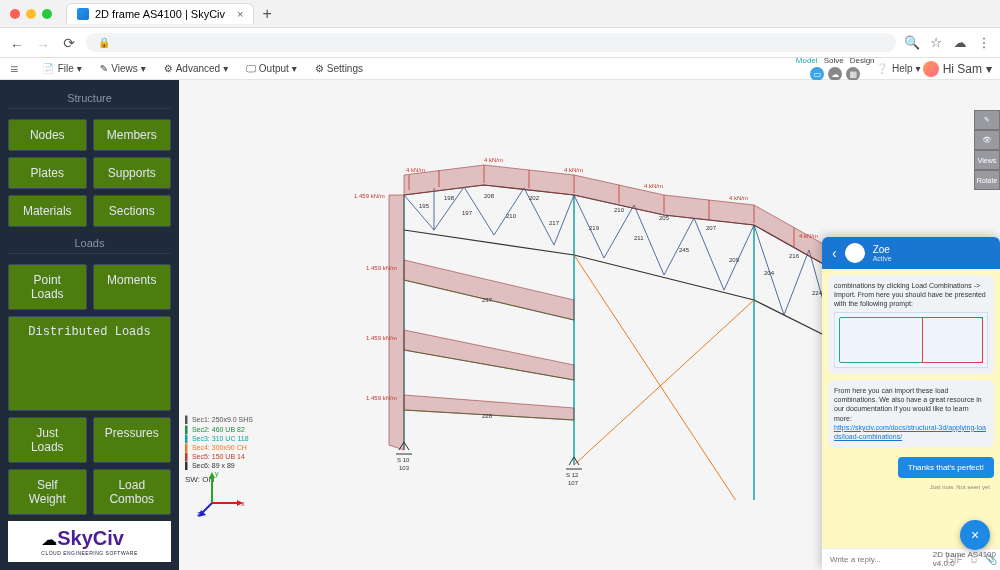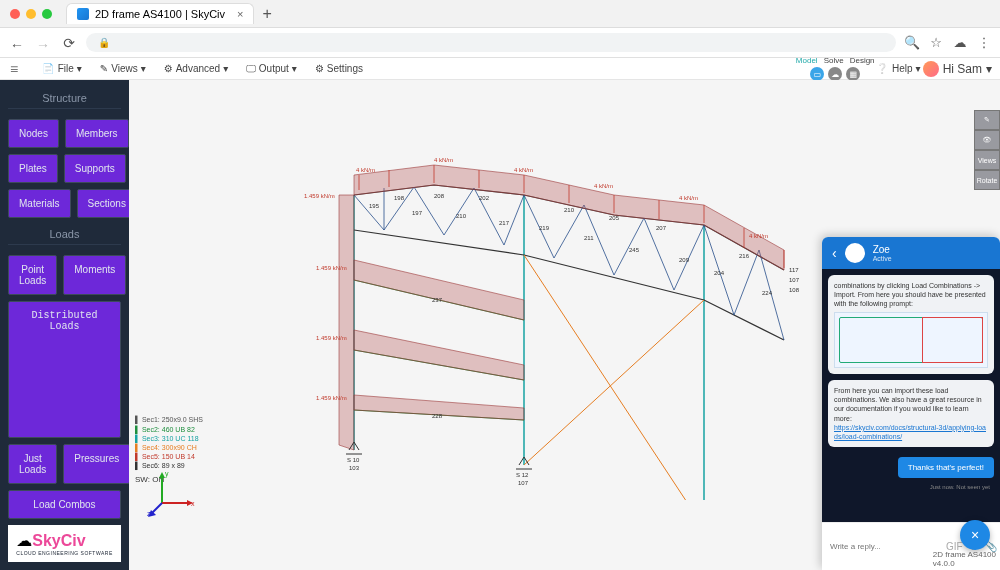--- a/index.html
+++ b/index.html
@@ -25,50 +25,50 @@
 .tb-item{display:flex;align-items:center;gap:3px;cursor:pointer;}
 .tb-right{position:absolute;right:8px;display:flex;gap:2px;}
 .msd{display:flex;gap:2px;font-size:8px;flex-direction:column;align-items:center;}
 .msd-row{display:flex;gap:6px;}
 .msd-icons{display:flex;gap:4px;}
 .msd-ico{width:14px;height:14px;border-radius:50%;background:#3aa5e8;display:flex;align-items:center;justify-content:center;color:#fff;font-size:8px;}
 .user-chip{display:flex;align-items:center;gap:4px;font-size:12px;}
 .avatar{width:16px;height:16px;border-radius:50%;background:linear-gradient(135deg,#ff9a56,#ff6a88);}
 
 .main{display:flex;height:490px;}
-.sidebar{width:129px;background:#1f2a3a;padding:8px;display:flex;flex-direction:column;gap:6px;}
+.sidebar{width:179px;background:#1f2a3a;padding:8px;display:flex;flex-direction:column;gap:6px;}
 .sb-section{color:#8a96a8;font-size:11px;text-align:center;padding:4px 0;border-bottom:1px solid #2d3a4d;margin-bottom:4px;}
 .sb-row{display:flex;gap:6px;}
-.sb-btn{flex:1;background:#6d28d9;border:1px solid #3d4a5c;color:#e0e5ee;font-size:10px;padding:8px 10px;text-align:center;border-radius:2px;cursor:pointer;}
+.sb-btn{flex:1;background:#4d7c0f;border:1px solid #3d4a5c;color:#e0e5ee;font-size:12px;padding:8px 10px;text-align:center;border-radius:2px;cursor:pointer;}
 .sb-btn.wide{width:100%;font-family:Liberation Mono, monospace;}
 .logo{margin-top:auto;padding:6px;background:#fff;display:flex;align-items:center;justify-content:center;}
-.logo-txt{font-weight:bold;font-size:16px;color:#ec4899;}
+.logo-txt{font-weight:bold;font-size:20px;color:#4c1d95;}
 .logo-sub{font-size:5px;color:#1a2332;letter-spacing:0.5px;}
 
 .canvas{flex:1;background:#f5f5f5;position:relative;overflow:hidden;}
 .legend{position:absolute;left:6px;bottom:100px;font-size:7px;line-height:1.3;}
 .legend div{white-space:nowrap;}
 .axis{position:absolute;left:18px;bottom:52px;width:50px;height:50px;}
 .footer-right{position:absolute;right:4px;bottom:2px;font-size:8px;color:#666;}
 
 .right-tools{position:absolute;right:0;top:30px;width:26px;display:flex;flex-direction:column;}
 .rt-btn{height:20px;background:#999aa0;border:1px solid #777;font-size:7px;color:#fff;display:flex;align-items:center;justify-content:center;cursor:pointer;}
 
 .chat{position:absolute;right:0;bottom:0;width:178px;height:333px;background:#fff;border-radius:6px 6px 0 0;box-shadow:-2px -2px 10px rgba(0,0,0,0.2);display:flex;flex-direction:column;overflow:hidden;}
 .chat-head{background:#1976d2;color:#fff;padding:6px 10px;display:flex;align-items:center;gap:8px;font-size:10px;}
 .chat-back{font-size:14px;cursor:pointer;}
 .chat-avatar{width:20px;height:20px;border-radius:50%;background:#fff;}
 .chat-name{font-weight:500;}
 .chat-status{font-size:7px;opacity:0.8;}
-.chat-body{flex:1;overflow:auto;padding:6px;background:#0f172a;font-size:7px;color:#333;}
+.chat-body{flex:1;overflow:auto;padding:6px;background:#fef9c3;font-size:7px;color:#333;}
 .msg{background:#f0f2f5;border-radius:6px;padding:6px;margin-bottom:6px;line-height:1.3;}
 .msg a{color:#1976d2;text-decoration:underline;word-break:break-all;}
 .reply-pill{background:#1e88e5;color:#fff;padding:6px 10px;border-radius:4px;font-size:8px;float:right;margin:4px 0;}
 .seen{clear:both;text-align:right;font-size:6px;color:#888;padding:2px 4px;}
-.chat-input{border-top:1px solid #eee;padding:18px 8px;display:flex;align-items:center;gap:6px;}
+.chat-input{border-top:1px solid #eee;padding:5px 8px;display:flex;align-items:center;gap:6px;}
 .chat-input input{flex:1;border:none;font-size:8px;outline:none;color:#666;}
 .chat-input .ic{font-size:10px;color:#aaa;cursor:pointer;}
 .chat-fab{position:absolute;right:10px;bottom:20px;width:30px;height:30px;border-radius:50%;background:#1e88e5;color:#fff;display:flex;align-items:center;justify-content:center;font-size:14px;cursor:pointer;box-shadow:0 2px 6px rgba(0,0,0,0.3);}
 
 svg.frame{position:absolute;left:155px;top:0;width:600px;height:420px;}
 svg.frame text{font-size:6px;fill:#333;}
 svg.frame .load{fill:#c0392b;font-size:6px;}
 svg.frame .dim{fill:#274e8a;font-size:5px;}
 </style>
 </head>
@@ -148,20 +148,21 @@
     <div class="sb-row">
       <div class="sb-btn">Point Loads</div>
       <div class="sb-btn">Moments</div>
     </div>
     <div class="sb-btn wide">Distributed Loads</div>
     <div class="sb-row">
       <div class="sb-btn">Just Loads</div>
       <div class="sb-btn">Pressures</div>
     </div>
     <div class="sb-row">
+      <div class="sb-btn">Self Weight</div>
       <div class="sb-btn">Load Combos</div>
     </div>
     <div class="logo">
       <div>
         <span style="font-size:16px">☁</span><span class="logo-txt">SkyCiv</span>
         <div class="logo-sub">CLOUD ENGINEERING SOFTWARE</div>
       </div>
     </div>
   </div>
 

